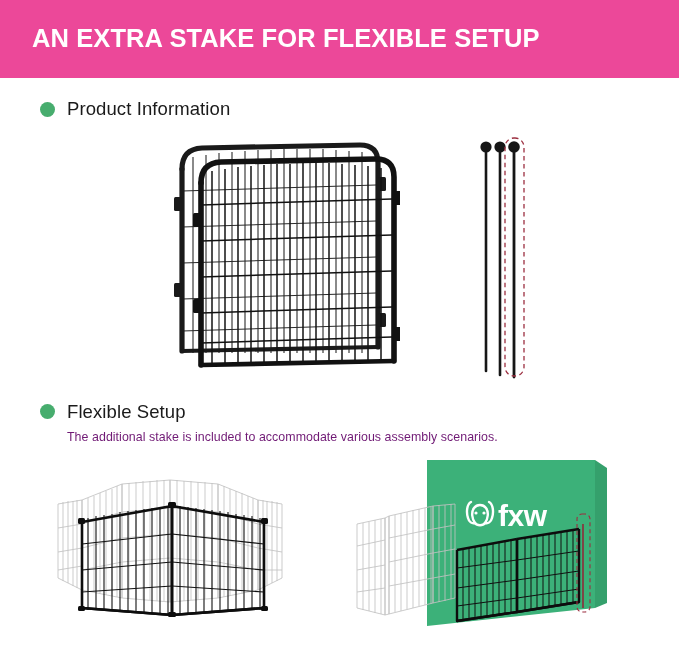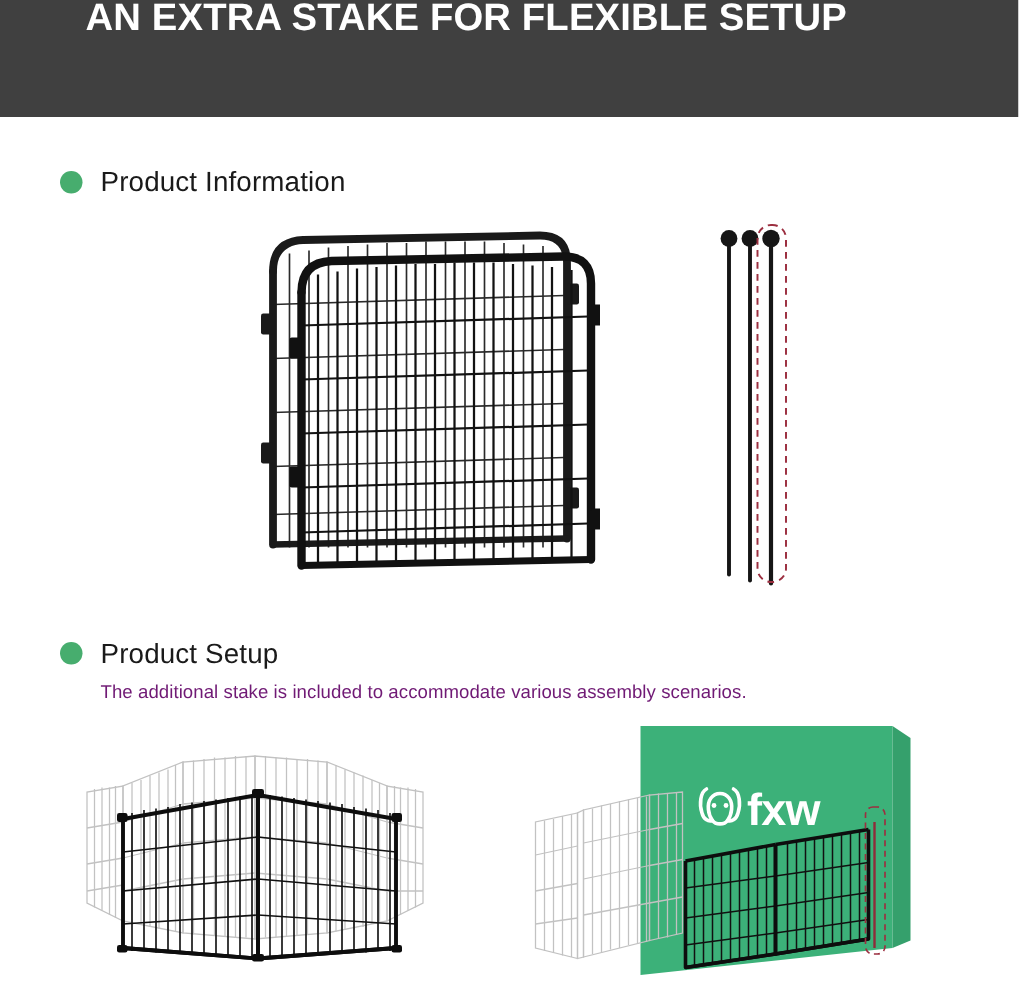--- a/index.html
+++ b/index.html
@@ -13,45 +13,45 @@
     font-family: "Liberation Sans", sans-serif;
     color: #111111;
     overflow: hidden;
     position: relative;
   }
 
   
   .header-band {
     width: 679px;
     height: 78px;
-    background: #404040;
+    background: #ec4899;
     display: flex;
+    align-items: center;
     box-sizing: border-box;
-    padding-left: 57px;
+    padding-left: 32px;
   }
   .header-title {
     color: #ffffff;
     font-size: 25.5px;
     font-weight: bold;
     letter-spacing: 0.1px;
     line-height: 1;
     white-space: nowrap;
     font-family: "Liberation Sans", sans-serif;
   }
 
   
   .section {
     position: relative;
   }
   .section-head {
     display: flex;
     align-items: center;
     gap: 12px;
     padding-left: 40px;
-    margin-top: 12px;
   }
   .bullet-dot {
     width: 15px;
     height: 15px;
     border-radius: 50%;
     background: #47ad6e;
     flex: 0 0 auto;
     display: block;
   }
   .section-title {
@@ -245,21 +245,21 @@
 
   </div>
 </div>
 
 <div class="spacer-b"></div>
 
 <div class="section">
 
   <div class="section-head">
     <span class="bullet-dot"></span>
-    <span class="section-title">Product Setup</span>
+    <span class="section-title">Flexible Setup</span>
   </div>
 
   <div class="section-sub">The additional stake is included to accommodate various assembly scenarios.</div>
 
   <div class="figure-row-2">
 
     <div class="fig-octagon">
       <svg width="280" height="168" viewBox="0 0 280 168">
 
         <g stroke="#c2c2c2" stroke-width="0.85" fill="none">

